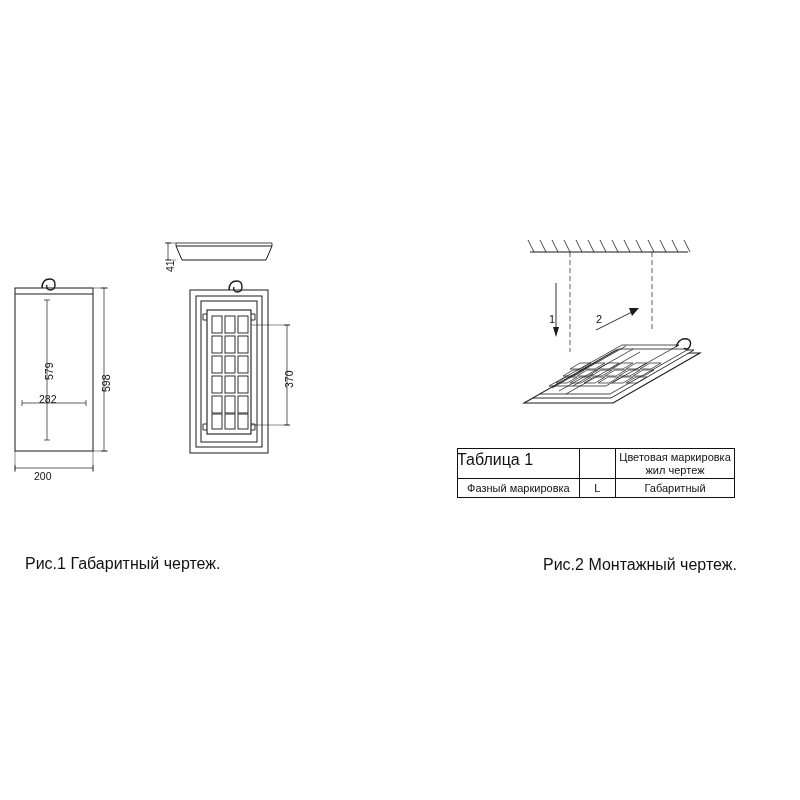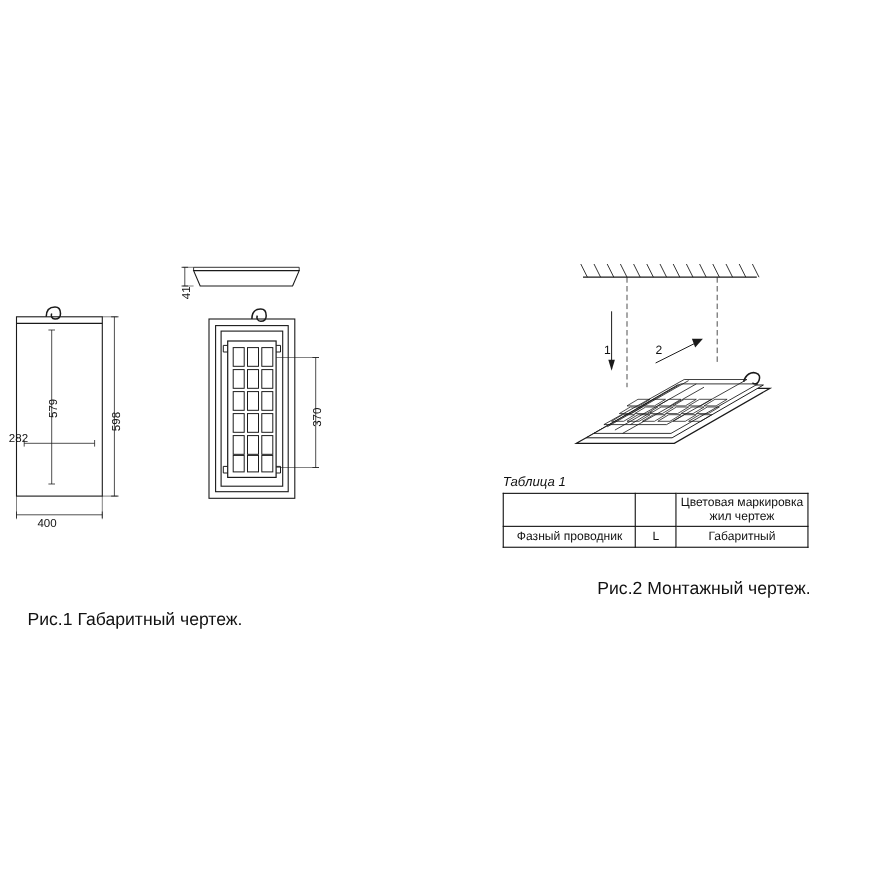--- a/index.html
+++ b/index.html
@@ -39,24 +39,23 @@
     white-space: nowrap;
   }
   .dim.vert {
     transform: rotate(-90deg);
     transform-origin: left top;
   }
   
   .tbl-title {
     position: absolute;
     left: 457px;
-    top: 431px;
-    font-size: 12px;
-    color: #111;
-    font-style: italic;
+    top: 451px;
+    font-size: 16px;
+    color: #111;
   }
   table.spec {
     position: absolute;
     left: 457px;
     top: 448px;
     border-collapse: collapse;
     font-size: 11px;
     color: #111;
     width: 278px;
   }
@@ -226,44 +225,44 @@
         <path d="M612 369 L622 363 L633 363 L623 369 Z"></path>
         <path d="M626 369 L636 363 L647 363 L637 369 Z"></path>
         <path d="M640 369 L650 363 L661 363 L651 369 Z"></path>
       </g>
 
       <path d="M676 347 c2,-7 7,-9 11,-8 c4,1 4,4 3,7 c-1,3 -4,4 -6,2" stroke-width="1.4"></path>
     </g>
   </g>
 </svg>
 
-<div class="dim" style="left:8px; top:393px;"><span>282</span></div>
-<div class="dim" style="left:34px; top:470px;"><span>400</span></div>
+<div class="dim" style="left:39px; top:393px;"><span>282</span></div>
+<div class="dim" style="left:34px; top:470px;"><span>200</span></div>
 <div class="dim vert" style="left:43px; top:380px;"><span>579</span></div>
 <div class="dim vert" style="left:100px; top:392px;"><span>598</span></div>
 <div class="dim vert" style="left:164px; top:272px;"><span>41</span></div>
 <div class="dim vert" style="left:283px; top:388px;"><span>370</span></div>
 
 <div class="lbl" style="left:549px; top:313px;"><span>1</span></div>
 <div class="lbl" style="left:596px; top:313px;"><span>2</span></div>
 
 <div class="caption" style="left:25px; top:555px;"><span>Рис.1 Габаритный чертеж.</span></div>
-<div class="caption" style="left:543px; top:527px;text-align:right;"><span>Рис.2 Монтажный чертеж.</span></div>
+<div class="caption" style="left:543px; top:556px;text-align:right;"><span>Рис.2 Монтажный чертеж.</span></div>
 
 <div class="tbl-title"><span>Таблица 1</span></div>
 
 <table class="spec">
   <tbody>
       <tr class="head">
     <td class="c1 hdr-blank"></td>
     <td class="c2 hdr-blank"></td>
     <td class="c3">
       <span>Цветовая маркировка</span><br>
       <span>жил чертеж</span>
     </td>
   </tr>
   <tr>
-    <td class="c1">Фазный проводник</td>
+    <td class="c1">Фазный маркировка</td>
     <td class="c2">L</td>
     <td class="c3">Габаритный</td>
   </tr>
 </tbody>
   </table>
 
 </body></html>

